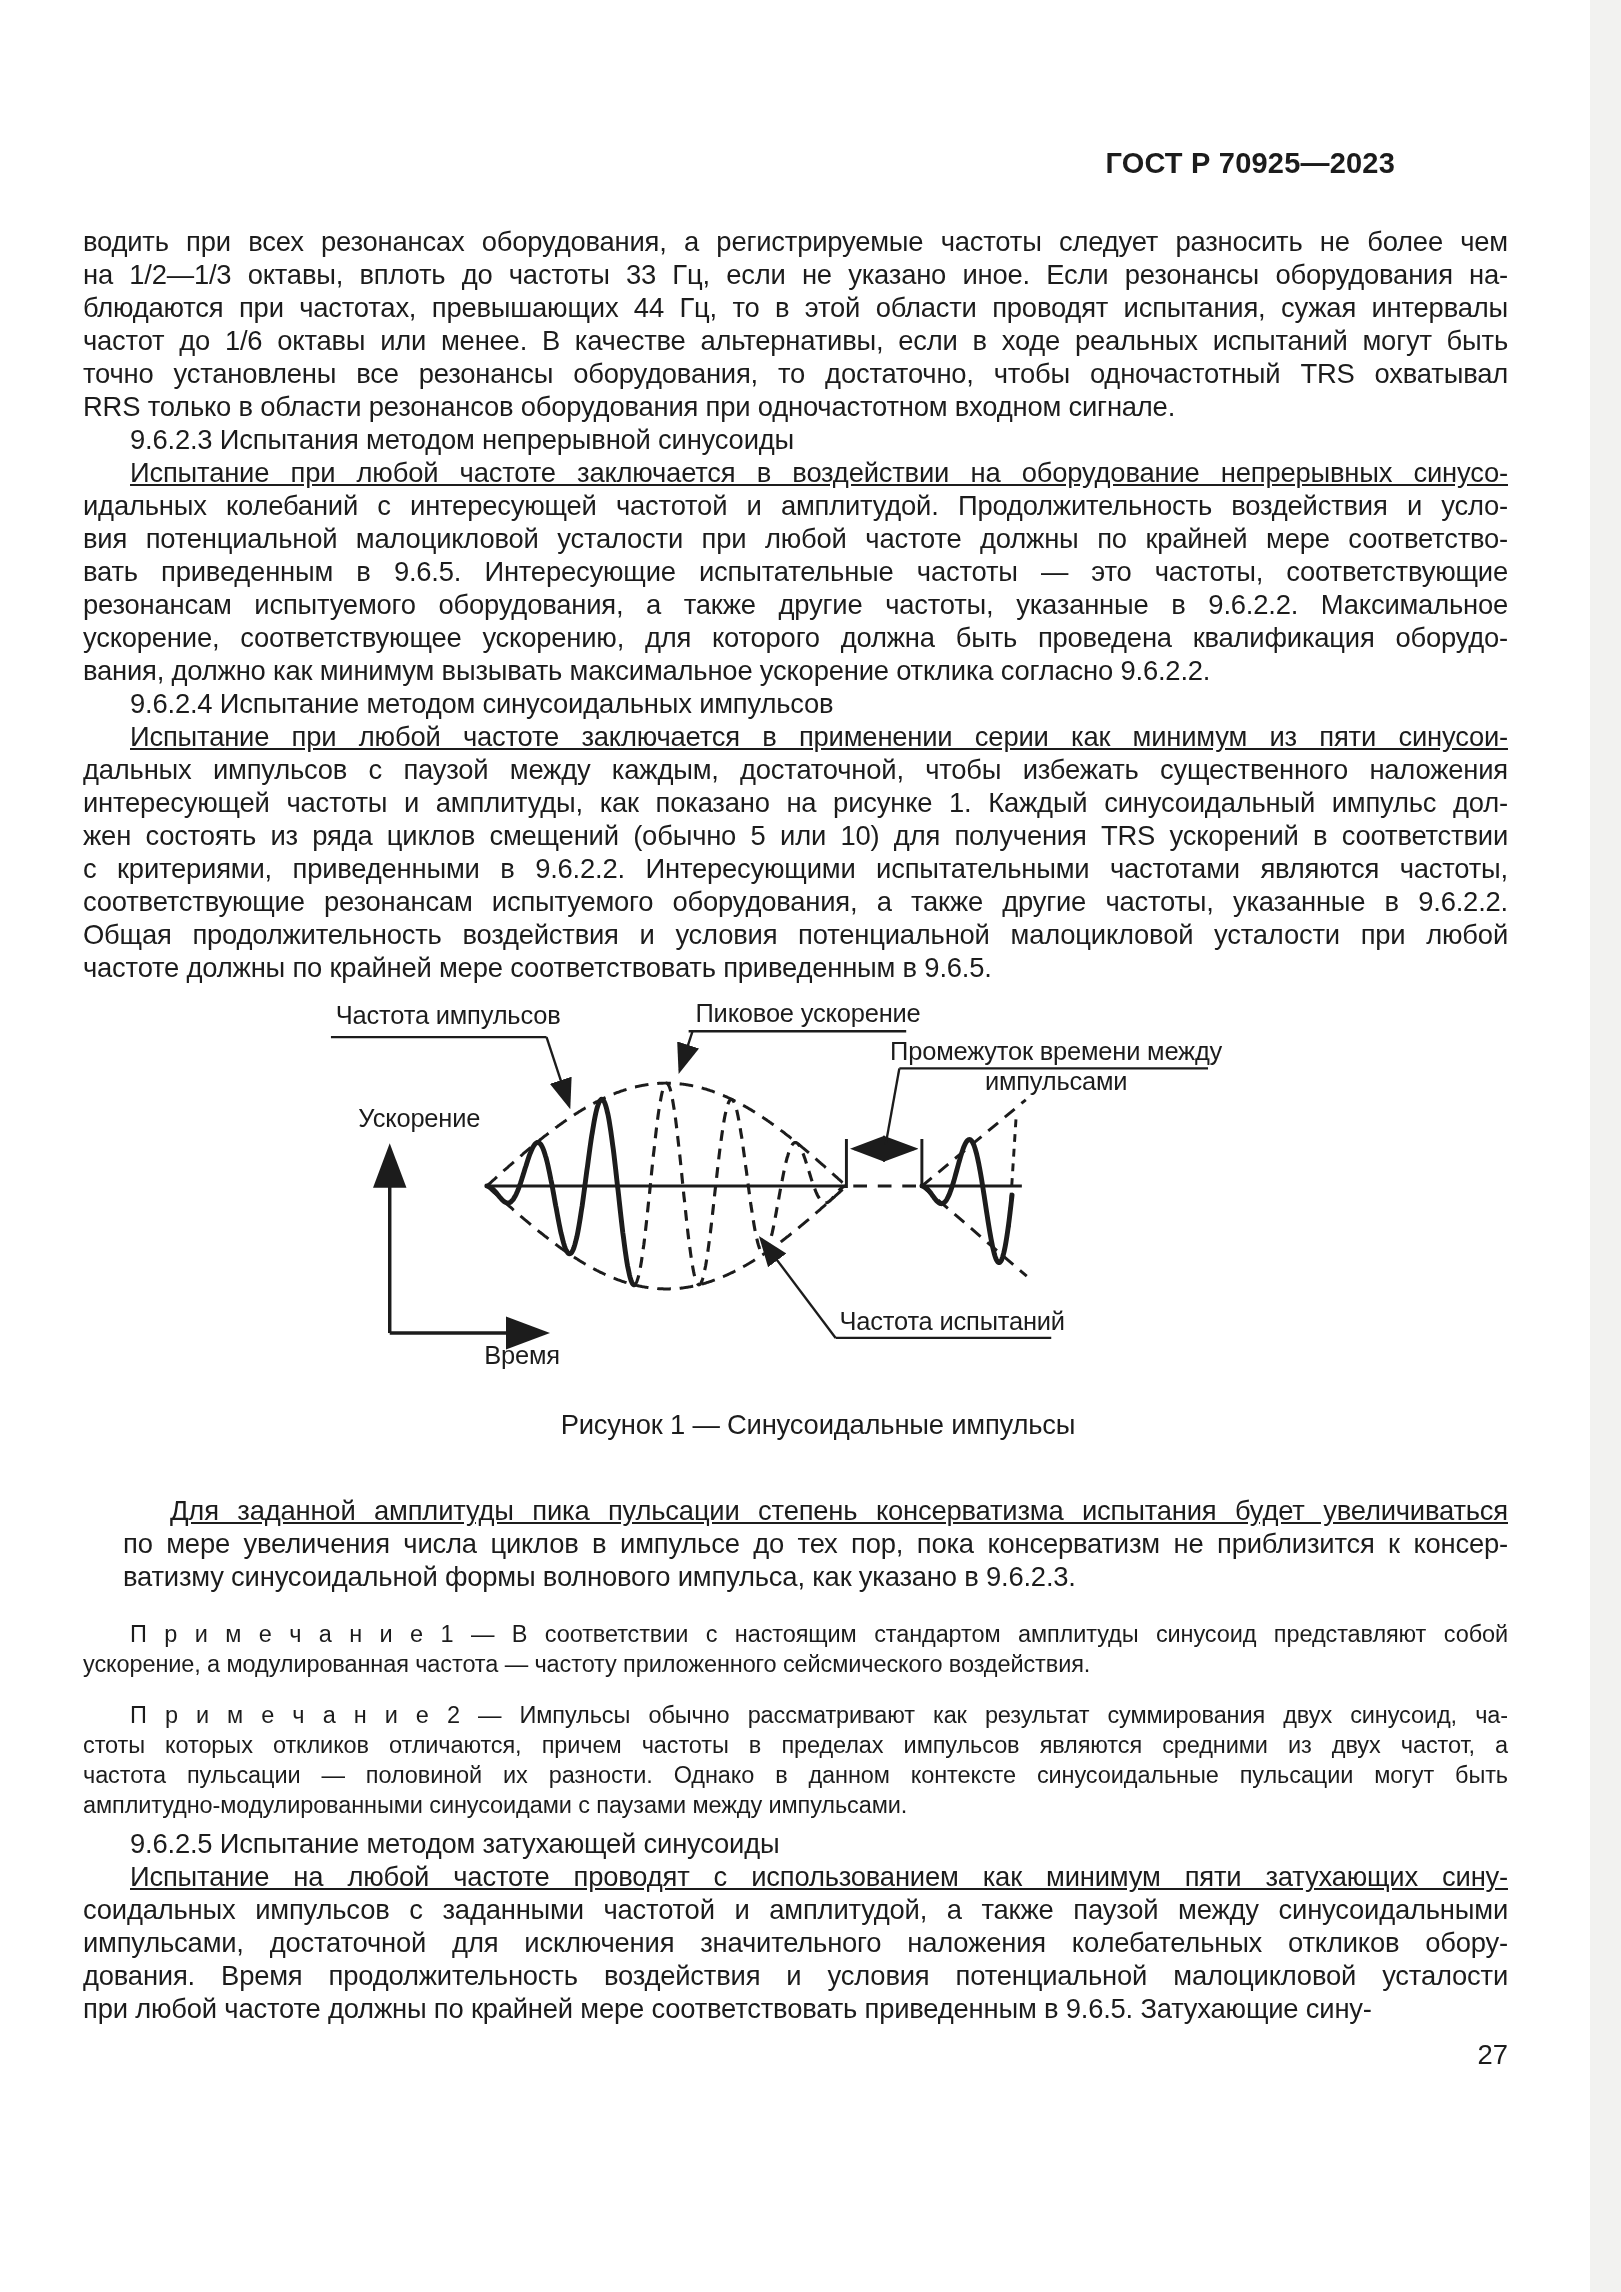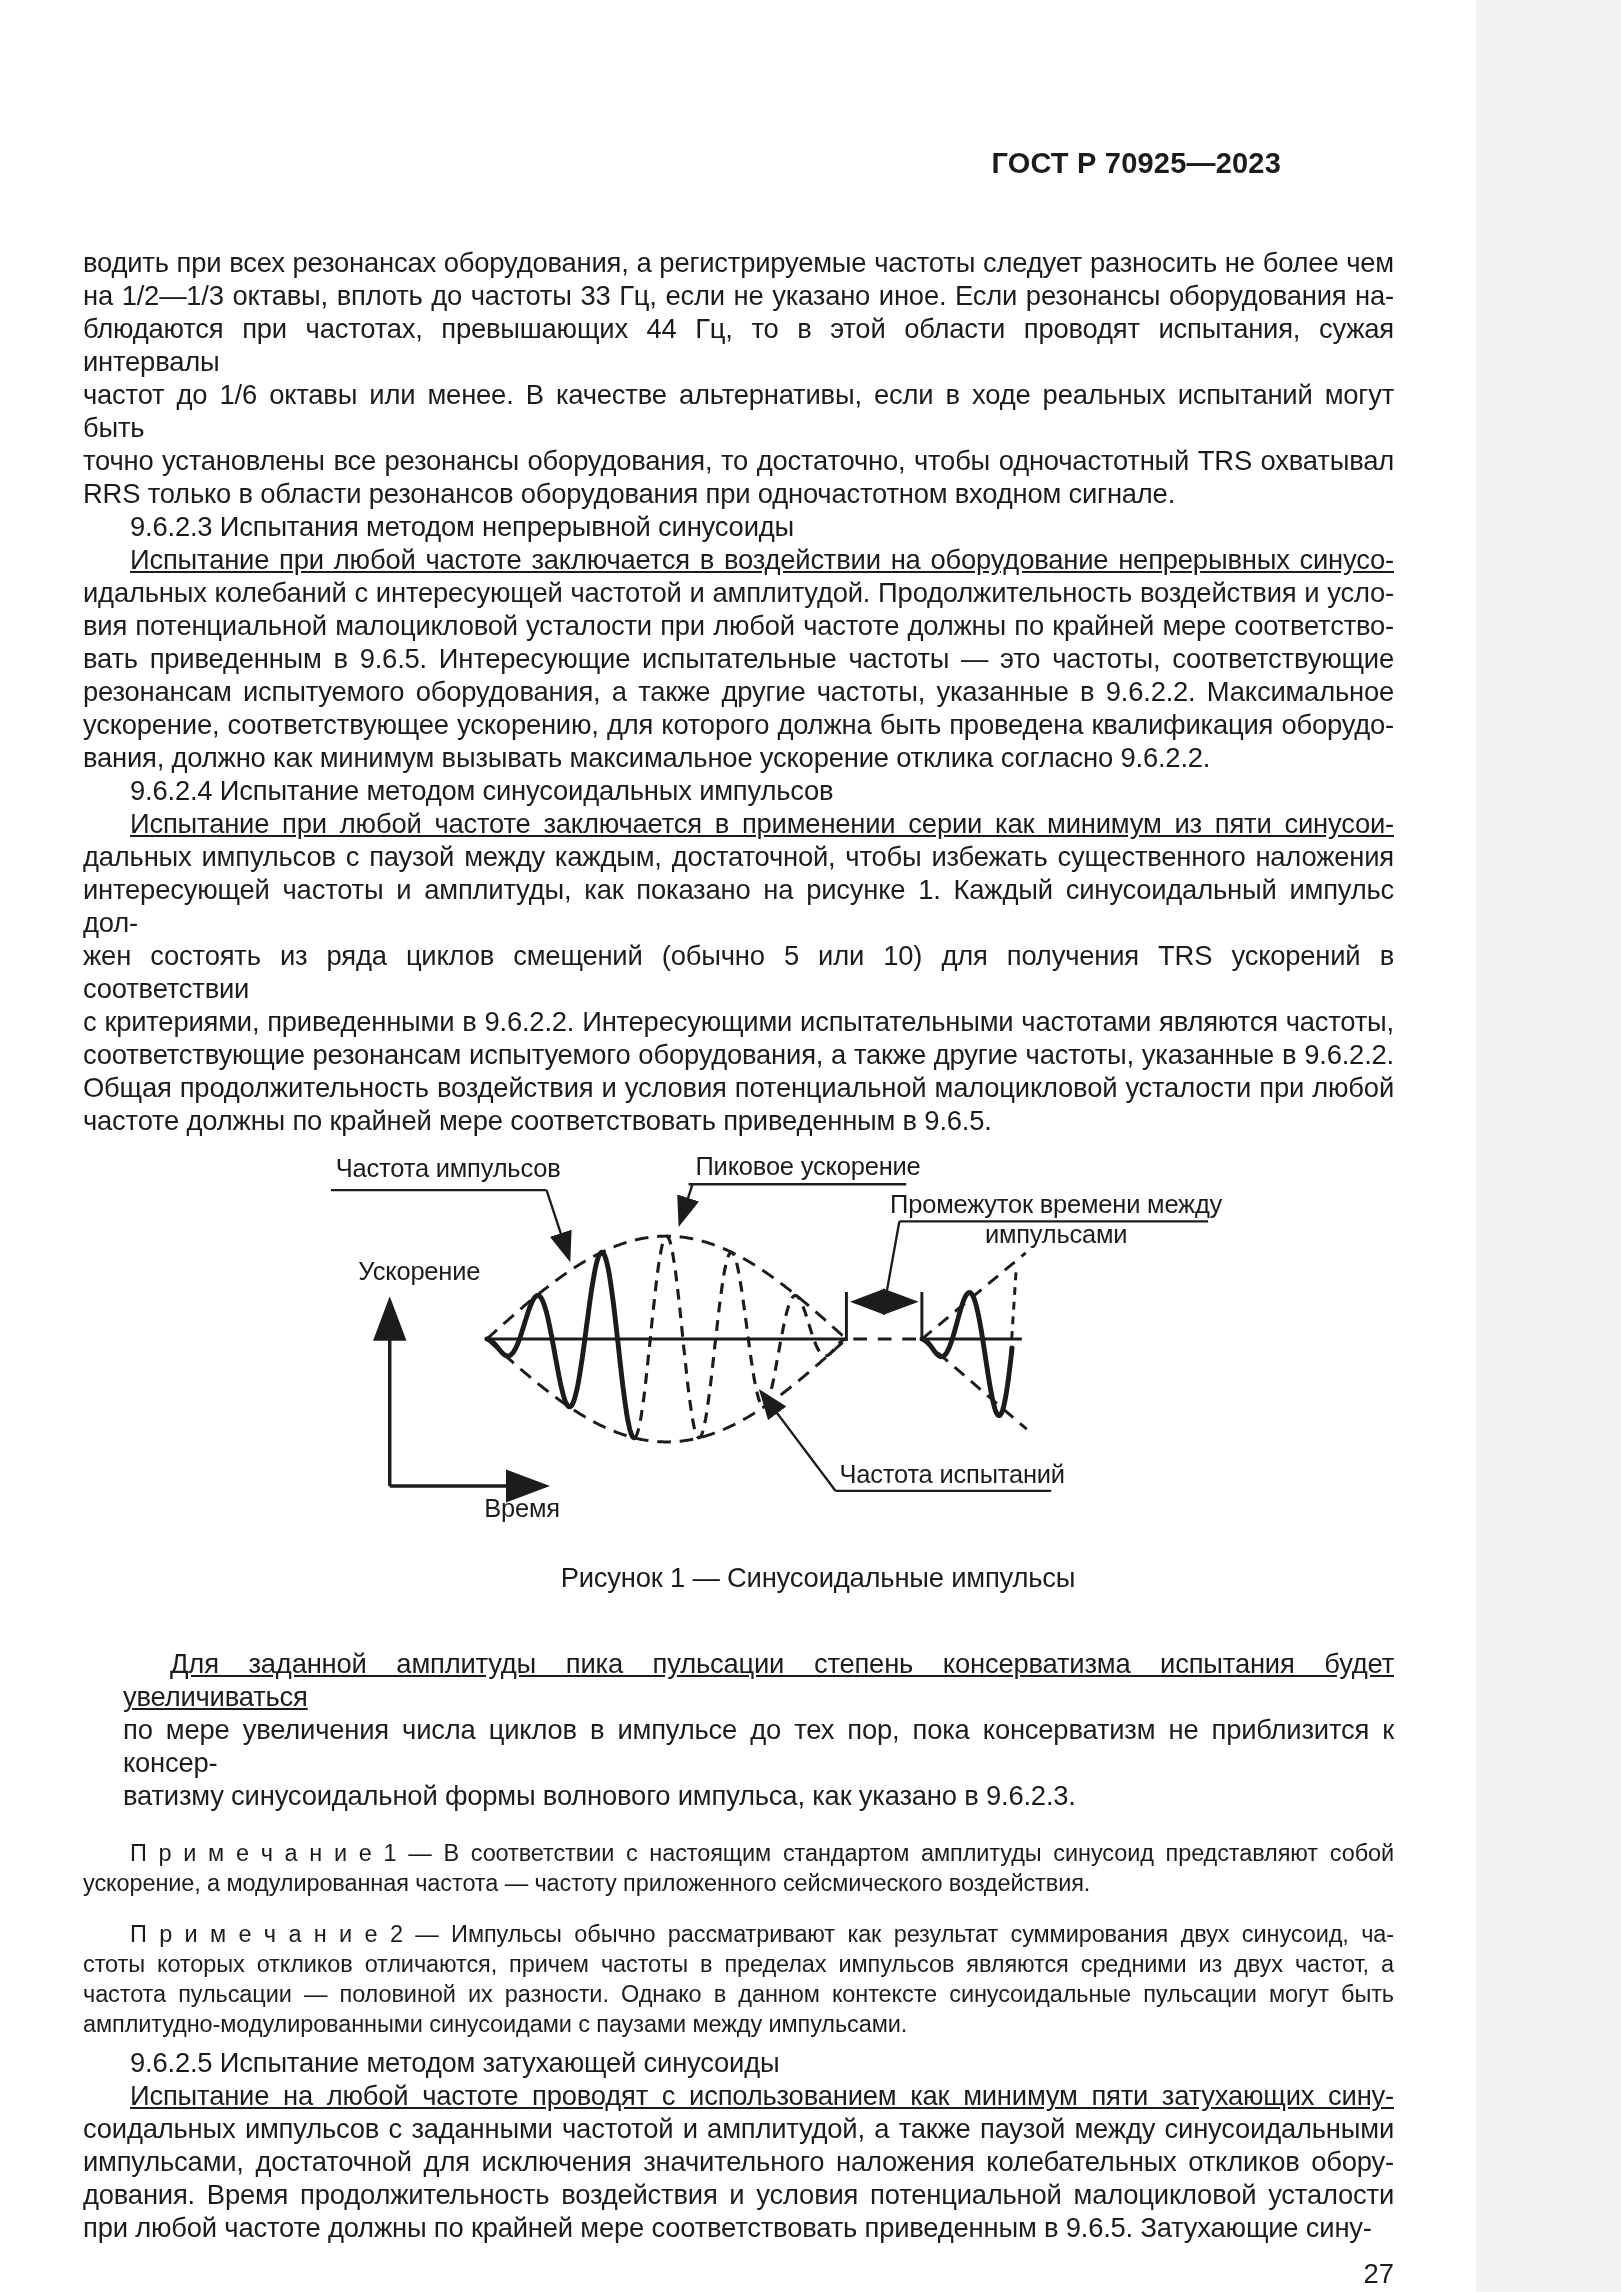--- a/index.html
+++ b/index.html
@@ -2,29 +2,29 @@
 <html lang="ru"><head>
 <meta charset="utf-8">
 <style>
   html,body{margin:0;padding:0;}
   body{
     width:1621px;height:2293px;background:#f2f2f0;
     font-family:"Liberation Sans","DejaVu Sans",sans-serif;
     -webkit-font-smoothing:antialiased;
   }
   .page{
-    position:relative;width:1476px;height:2293px;background:#ffffff;
+    position:relative;width:1590px;height:2293px;background:#ffffff;
     color:#1c1c1c;overflow:hidden;
   }
   .content{margin:0 82px 0 83px;}
   .doc-header{
     padding-top:147px;text-align:right;padding-right:113px;
     font-weight:bold;font-size:29px;letter-spacing:0.2px;
   }
-  .bodyblock{margin-top:66px;}
+  .bodyblock{margin-top:45px;}
   .para{font-size:27.4px;line-height:33px;letter-spacing:-0.2px;}
   .tline{text-align:justify;text-align-last:justify;white-space:normal;}
   .tline.tlast{text-align-last:left;}
   .indent .tfirst{text-indent:47px;text-decoration:underline;}
   .noindent .tfirst{text-indent:0;}
   .heading{
     font-size:27.4px;line-height:33px;letter-spacing:-0.2px;
     padding-left:47px;
   }
   .note{font-size:23.5px;line-height:30px;letter-spacing:-0.1px;}

